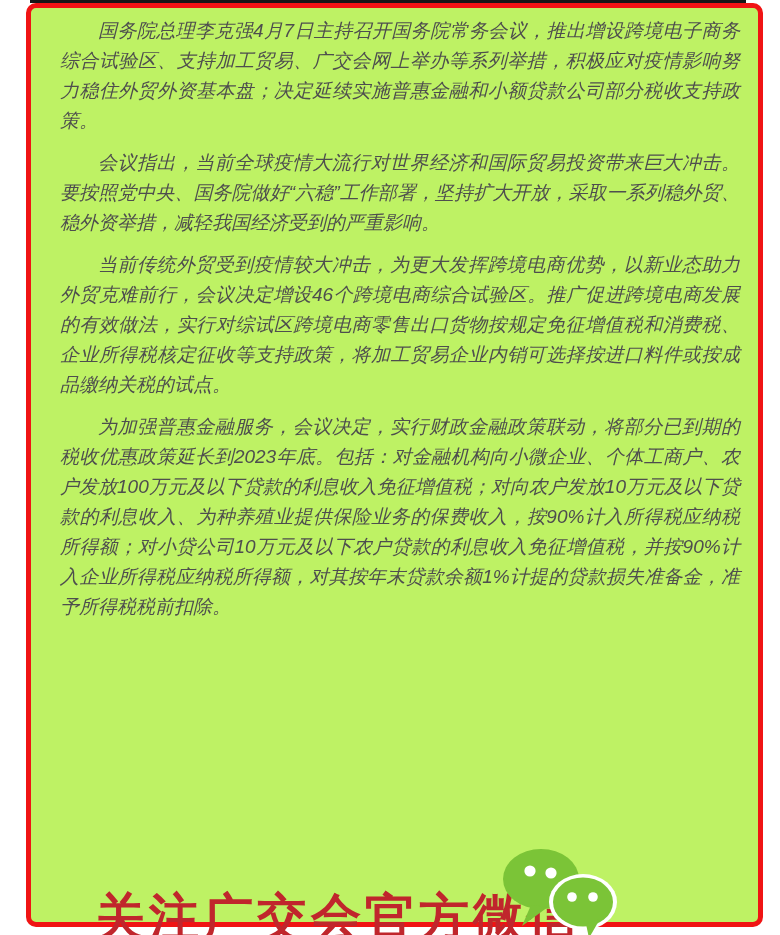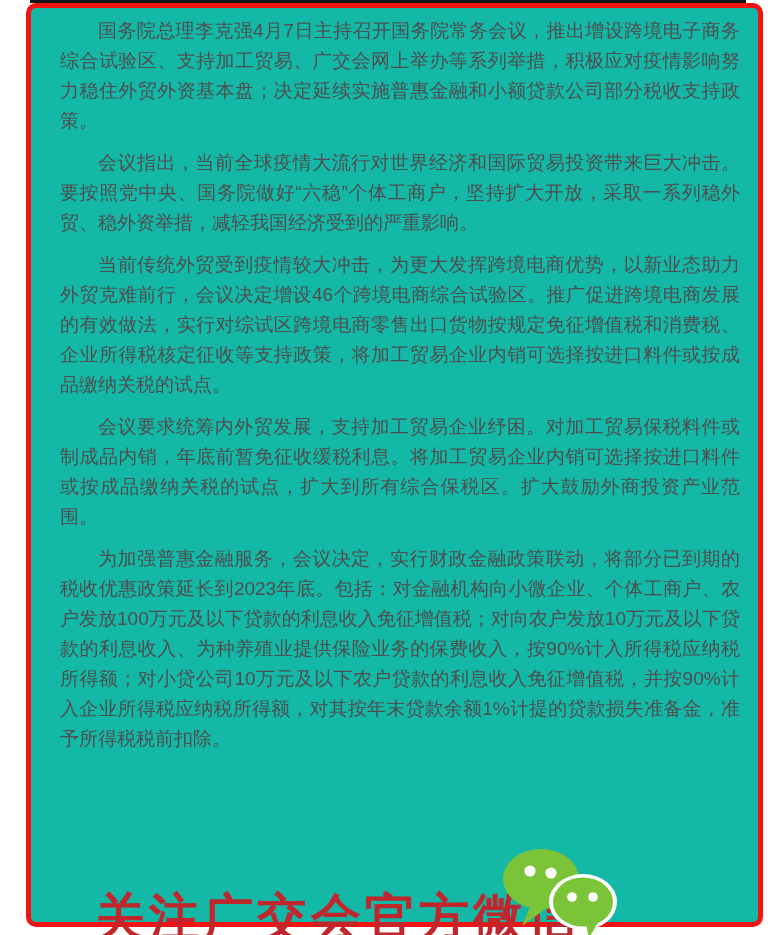--- a/index.html
+++ b/index.html
@@ -16,21 +16,22 @@
     width: 716px; height: 3px;
     background: #161616;
   }
   .frame {
     position: absolute;
     left: 26px; top: 3px;
     width: 737px; height: 924px;
     box-sizing: border-box;
     border: 5px solid #f01414;
     border-radius: 10px;
-    background: #14b8a6;
+    background: #bef264;
+    font-style: italic;
   }
   .content {
     padding: 8px 18px 0 29px;
   }
   .content p {
     margin: 0 0 12px 0;
     font-size: 19px;
     line-height: 30px;
     color: #4e4e4e;
     text-indent: 2em;
@@ -57,23 +58,22 @@
   }
 </style>
 </head>
 <body>
 
 <div class="top-line"></div>
 
 <div class="frame">
   <div class="content">
     <p>国务院总理李克强4月7日主持召开国务院常务会议，推出增设跨境电子商务综合试验区、支持加工贸易、广交会网上举办等系列举措，积极应对疫情影响努力稳住外贸外资基本盘；决定延续实施普惠金融和小额贷款公司部分税收支持政策。</p>
-    <p>会议指出，当前全球疫情大流行对世界经济和国际贸易投资带来巨大冲击。要按照党中央、国务院做好“六稳”个体工商户，坚持扩大开放，采取一系列稳外贸、稳外资举措，减轻我国经济受到的严重影响。</p>
+    <p>会议指出，当前全球疫情大流行对世界经济和国际贸易投资带来巨大冲击。要按照党中央、国务院做好“六稳”工作部署，坚持扩大开放，采取一系列稳外贸、稳外资举措，减轻我国经济受到的严重影响。</p>
     <p>当前传统外贸受到疫情较大冲击，为更大发挥跨境电商优势，以新业态助力外贸克难前行，会议决定增设46个跨境电商综合试验区。推广促进跨境电商发展的有效做法，实行对综试区跨境电商零售出口货物按规定免征增值税和消费税、企业所得税核定征收等支持政策，将加工贸易企业内销可选择按进口料件或按成品缴纳关税的试点。</p>
-    <p>会议要求统筹内外贸发展，支持加工贸易企业纾困。对加工贸易保税料件或制成品内销，年底前暂免征收缓税利息。将加工贸易企业内销可选择按进口料件或按成品缴纳关税的试点，扩大到所有综合保税区。扩大鼓励外商投资产业范围。</p>
     <p>为加强普惠金融服务，会议决定，实行财政金融政策联动，将部分已到期的税收优惠政策延长到2023年底。包括：对金融机构向小微企业、个体工商户、农户发放100万元及以下贷款的利息收入免征增值税；对向农户发放10万元及以下贷款的利息收入、为种养殖业提供保险业务的保费收入，按90%计入所得税应纳税所得额；对小贷公司10万元及以下农户贷款的利息收入免征增值税，并按90%计入企业所得税应纳税所得额，对其按年末贷款余额1%计提的贷款损失准备金，准予所得税税前扣除。</p>
 
   </div>
 </div>
 
 <div class="follow-text">关注广交会官方微信</div>
 
 <svg class="wechat-icon" viewBox="0 0 122 92" xmlns="http://www.w3.org/2000/svg">
   <g>
     <ellipse cx="41" cy="33" rx="38" ry="30" fill="#7bc437"></ellipse>

